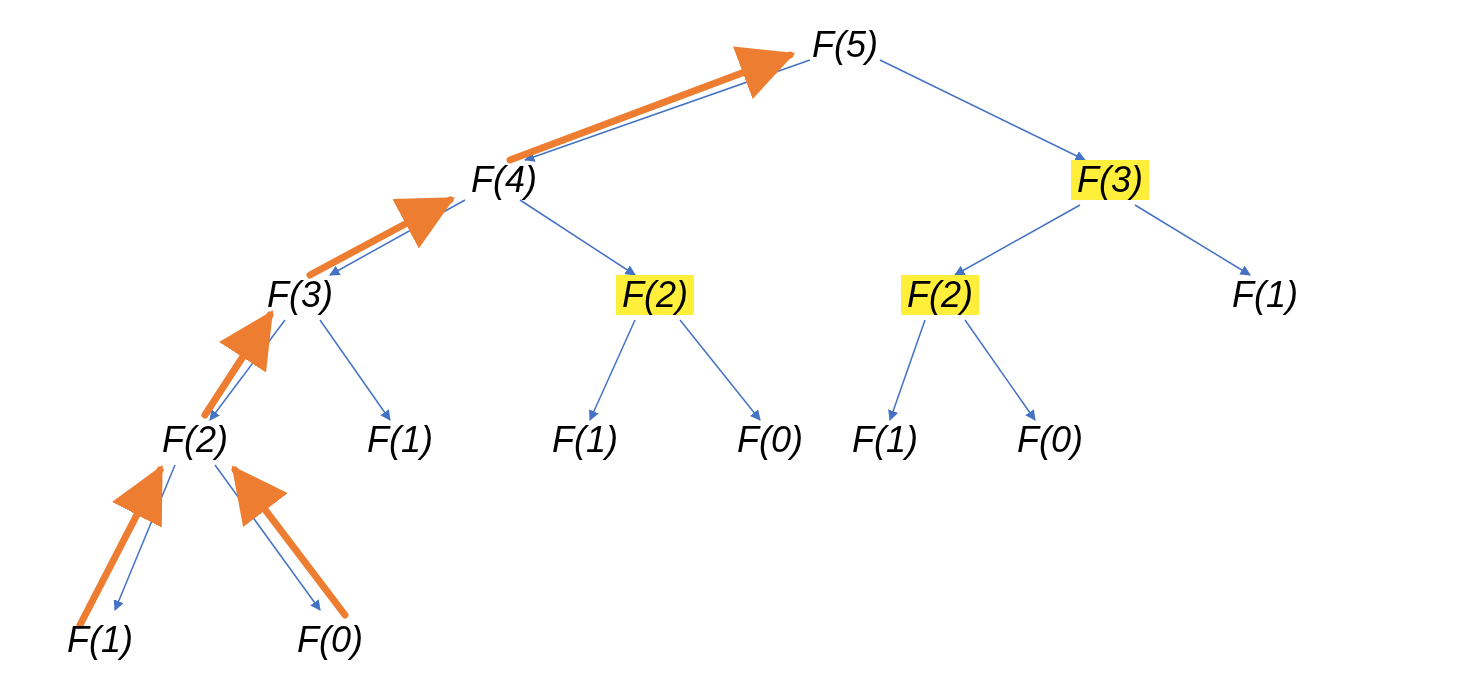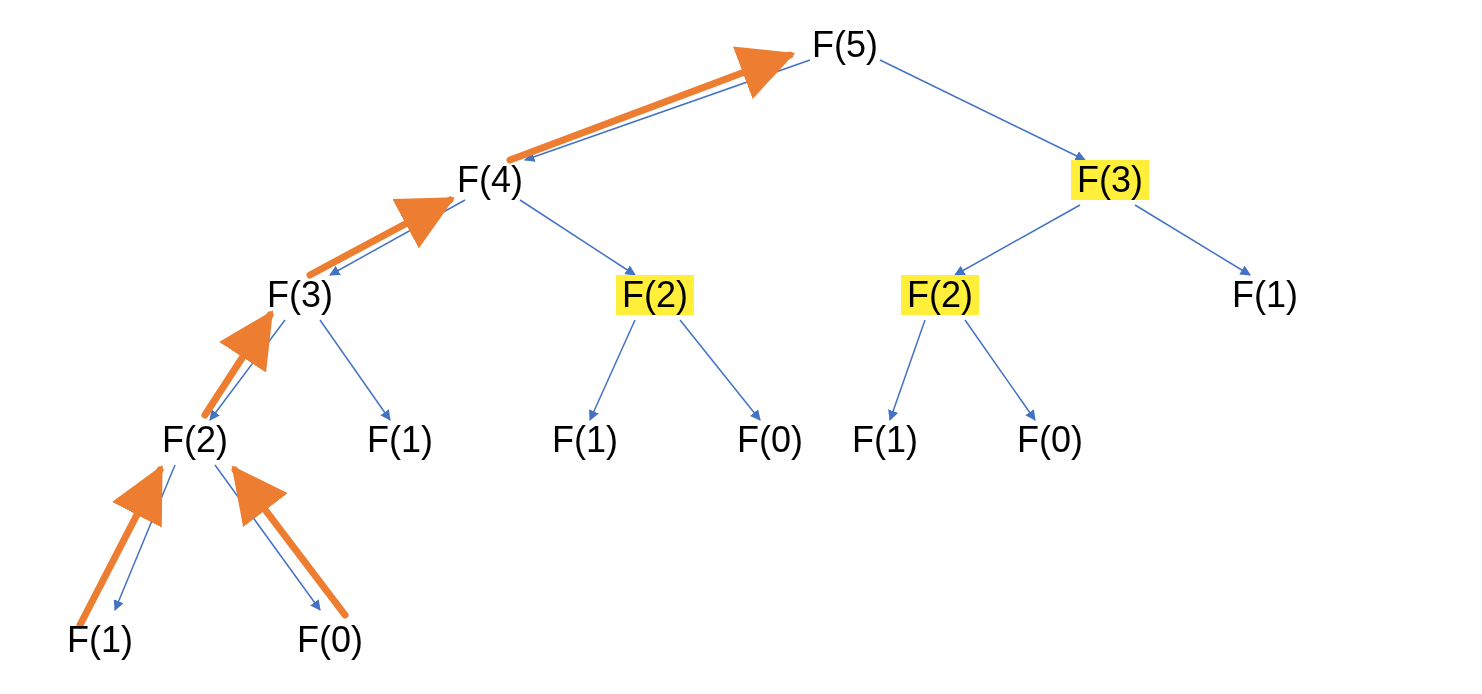--- a/index.html
+++ b/index.html
@@ -8,20 +8,21 @@
     width: 1482px;
     height: 694px;
     background: #ffffff;
     font-family: "Segoe UI", Arial, sans-serif;
     overflow: hidden;
   }
   .canvas {
     position: relative;
     width: 1482px;
     height: 642px;
+    font-style: italic;
   }
   .node {
     position: absolute;
     font-size: 36px;
     font-weight: 400;
     color: #000;
     line-height: 1;
     white-space: nowrap;
     transform: translate(-50%, -50%);
     padding: 2px 6px;
@@ -72,21 +73,21 @@
     <g stroke="#ED7D31" stroke-width="7" fill="none" marker-end="url(#arrOrange)" stroke-linecap="round">
        <line x1="80" y1="625" x2="160" y2="470"></line>
        <line x1="345" y1="615" x2="235" y2="470"></line>
         <line x1="205" y1="415" x2="270" y2="315"></line>
            <line x1="310" y1="275" x2="450" y2="200"></line>
              <line x1="510" y1="160" x2="790" y2="55"></line>
     </g>
   </svg>
 
   <div class="node" style="left:845px; top:45px;">F(5)</div>
-  <div class="node" style="left:490px; top:180px;text-align:center;">F(4)</div>
+  <div class="node" style="left:504px; top:180px;text-align:center;">F(4)</div>
   <div class="node hl" style="left:1110px; top:180px;">F(3)</div>
 
   <div class="node" style="left:300px; top:295px;">F(3)</div>
   <div class="node hl" style="left:655px; top:295px;">F(2)</div>
   <div class="node hl" style="left:940px; top:295px;">F(2)</div>
   <div class="node" style="left:1265px; top:295px;">F(1)</div>
 
   <div class="node" style="left:195px; top:440px;">F(2)</div>
   <div class="node" style="left:400px; top:440px;">F(1)</div>
   <div class="node" style="left:585px; top:440px;">F(1)</div>

